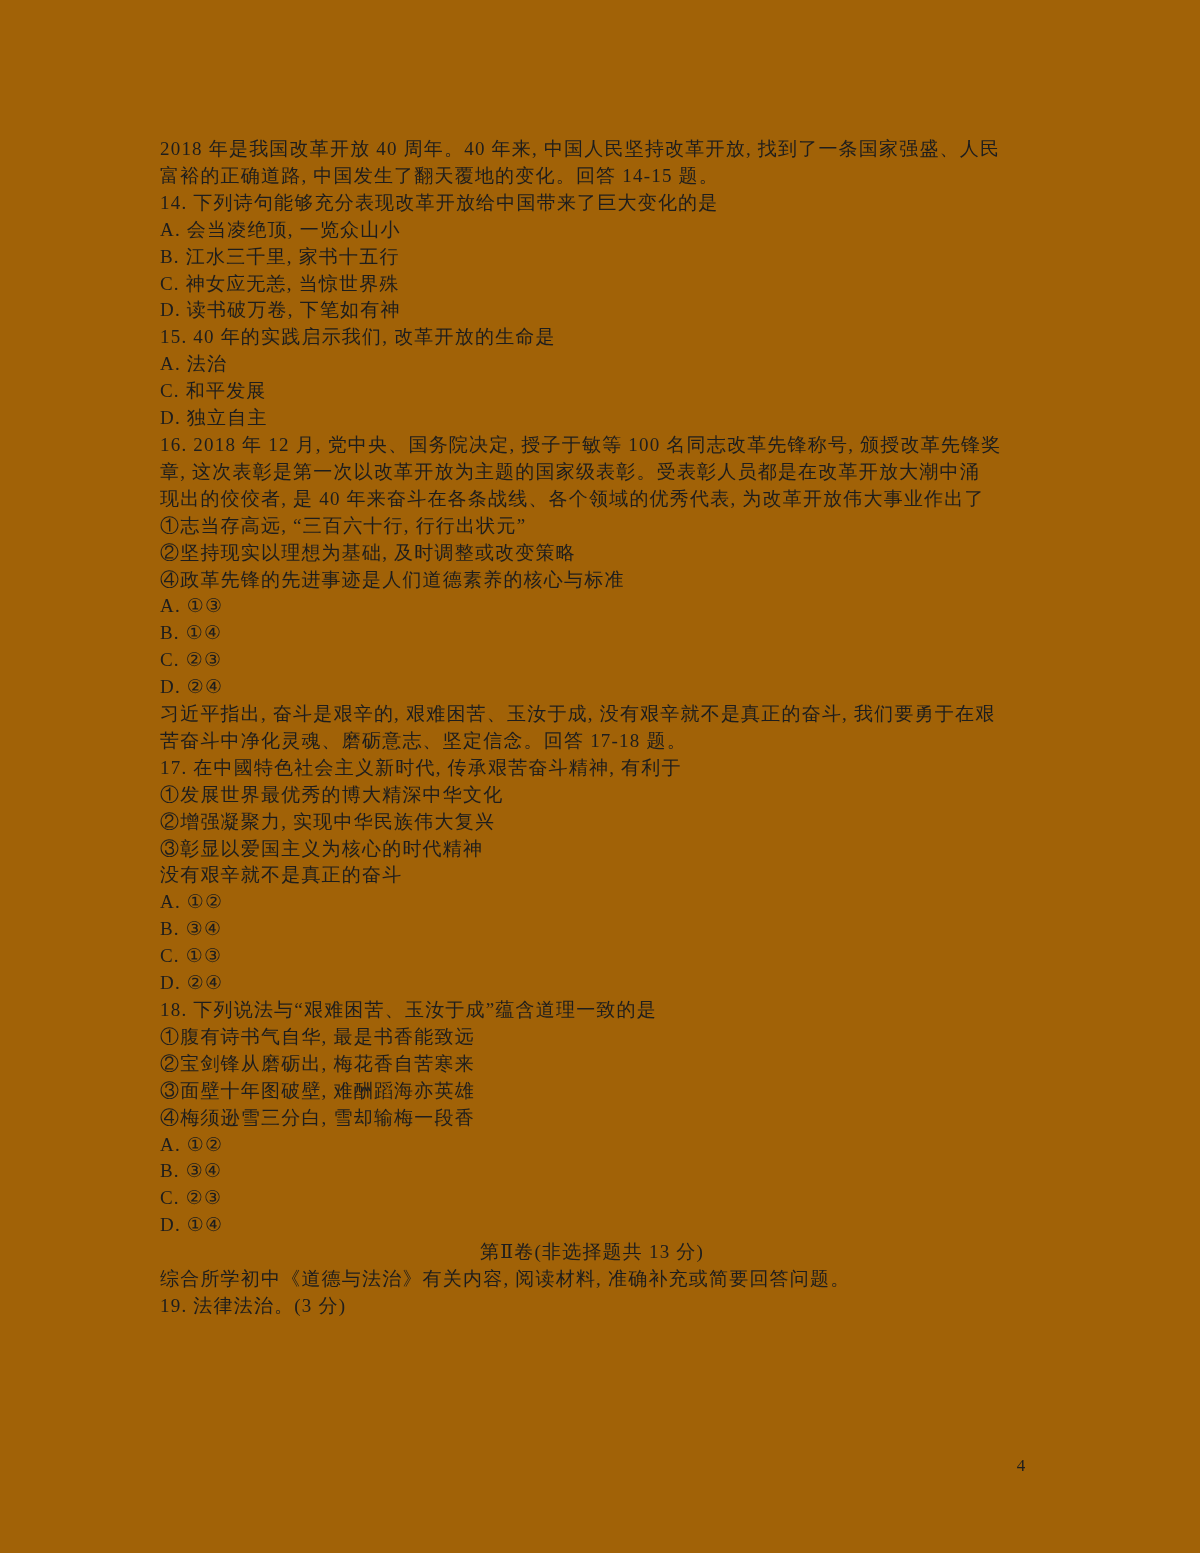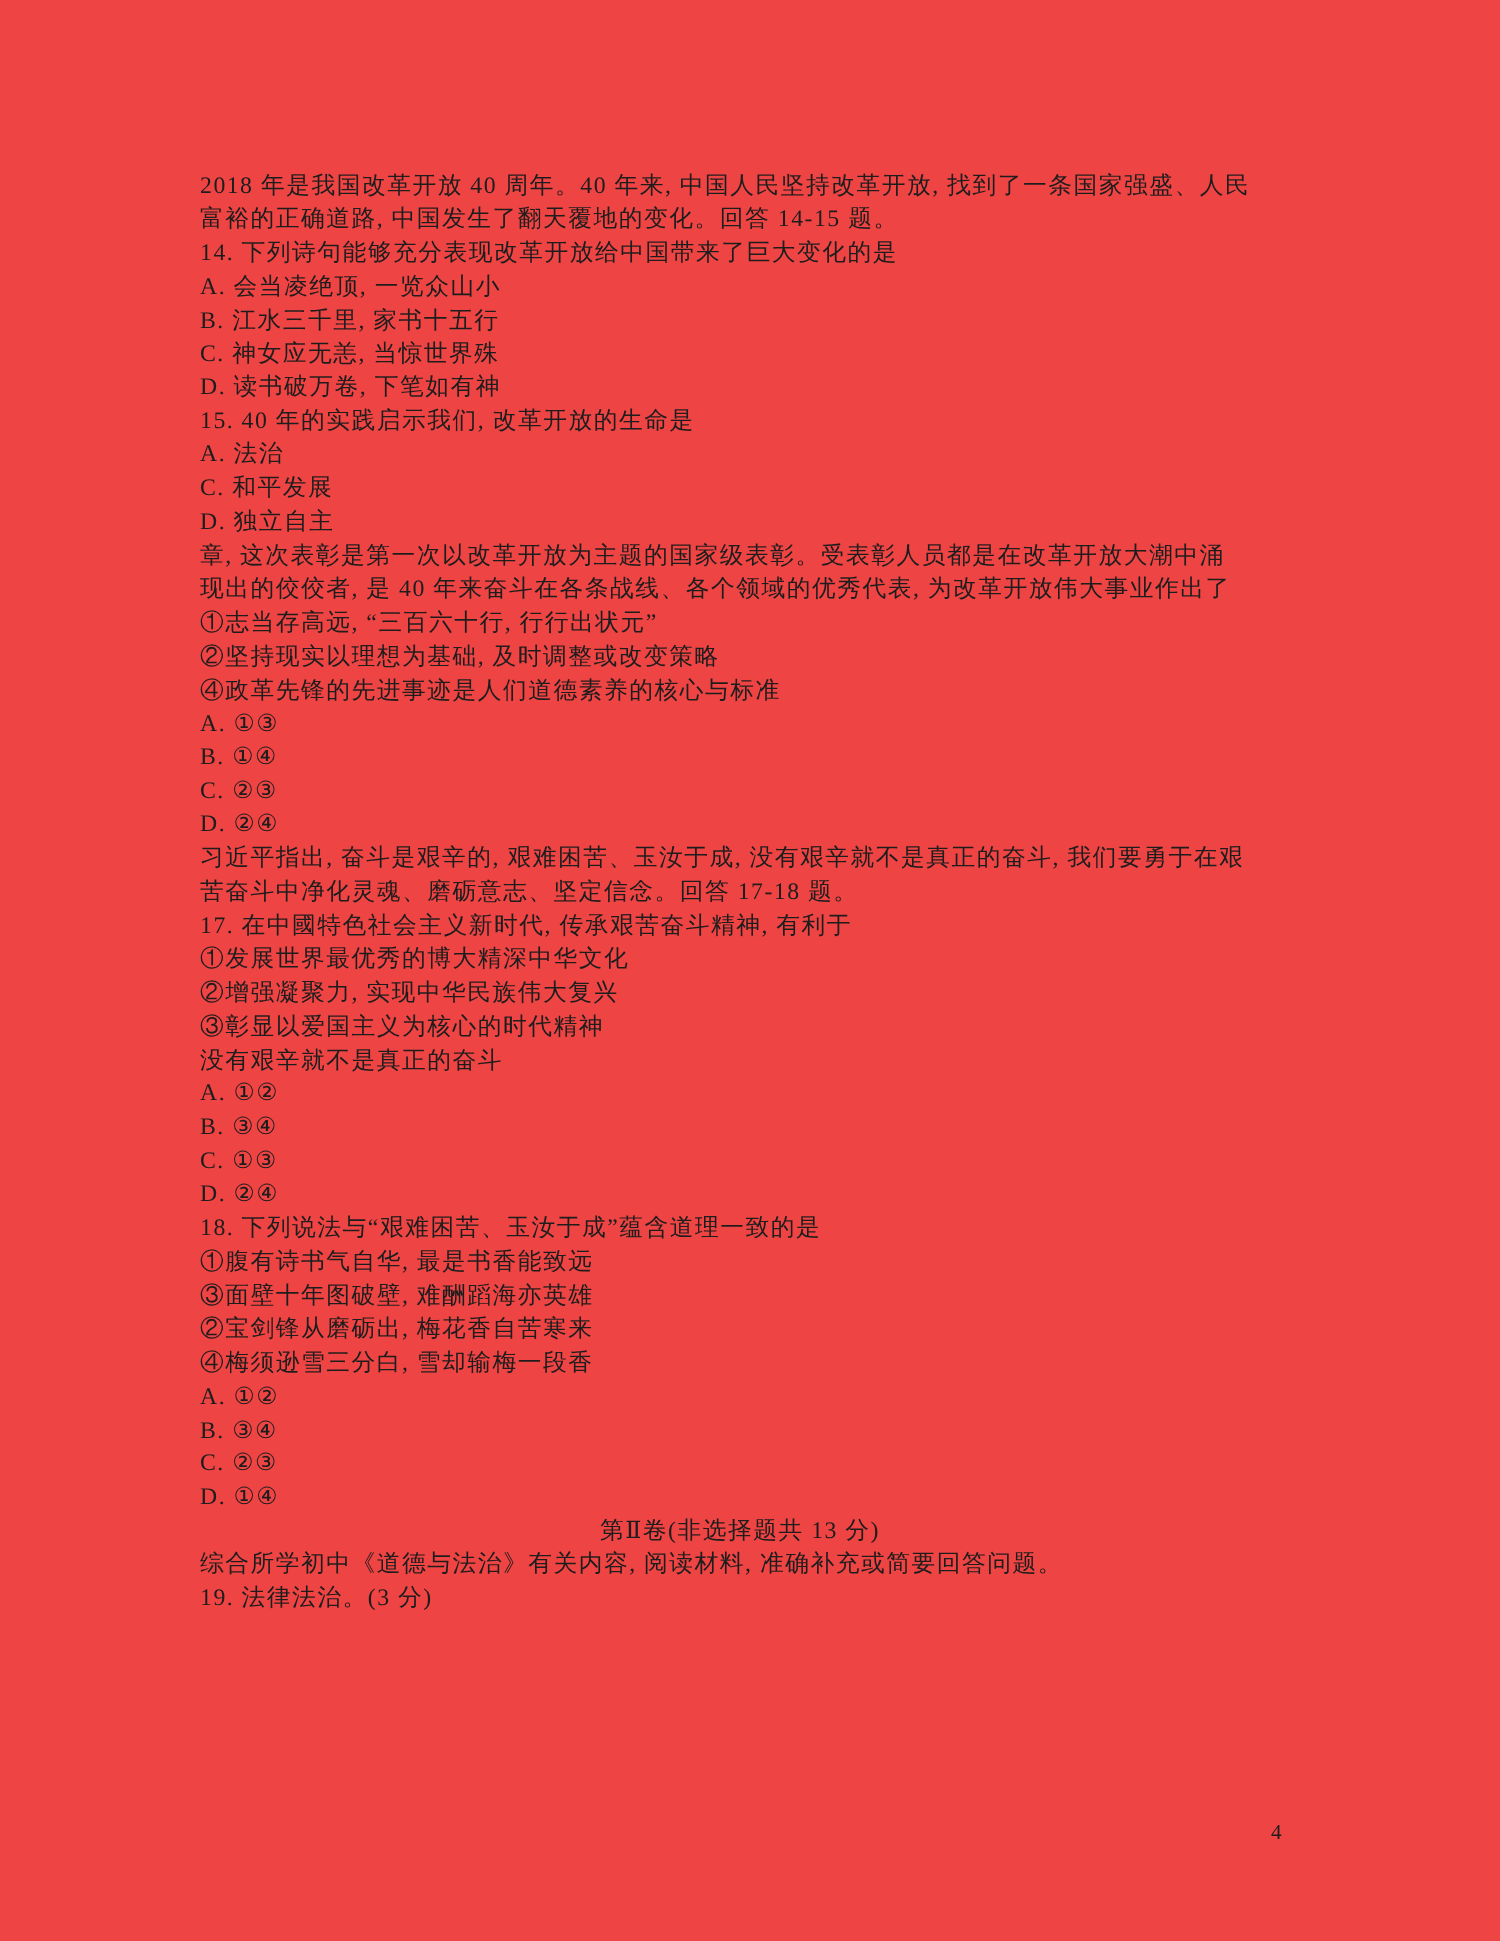--- a/index.html
+++ b/index.html
@@ -39,33 +39,34 @@
     top: 1456px;
     width: 30px;
     text-align: center;
     font-size: 17px;
     color: #1d1d1d;
   }
 </style>
 </head>
 <body>
 
-<main class="page" style="background: #ef4444; color: rgb(29, 29, 29);">
+<main class="page" style="background: #a16207; color: rgb(29, 29, 29);">
   <section class="text-block" id="text-block">
       <div class="line">2018 年是我国改革开放 40 周年。40 年来, 中国人民坚持改革开放, 找到了一条国家强盛、人民</div>
       <div class="line">富裕的正确道路, 中国发生了翻天覆地的变化。回答 14-15 题。</div>
       <div class="line">14. 下列诗句能够充分表现改革开放给中国带来了巨大变化的是</div>
       <div class="line">A. 会当凌绝顶, 一览众山小</div>
       <div class="line">B. 江水三千里, 家书十五行</div>
       <div class="line">C. 神女应无恙, 当惊世界殊</div>
       <div class="line">D. 读书破万卷, 下笔如有神</div>
       <div class="line">15. 40 年的实践启示我们, 改革开放的生命是</div>
       <div class="line">A. 法治</div>
       <div class="line">C. 和平发展</div>
       <div class="line">D. 独立自主</div>
+      <div class="line">16. 2018 年 12 月, 党中央、国务院决定, 授子于敏等 100 名同志改革先锋称号, 颁授改革先锋奖</div>
       <div class="line">章, 这次表彰是第一次以改革开放为主题的国家级表彰。受表彰人员都是在改革开放大潮中涌</div>
       <div class="line">现出的佼佼者, 是 40 年来奋斗在各条战线、各个领域的优秀代表, 为改革开放伟大事业作出了</div>
       <div class="line">①志当存高远, “三百六十行, 行行出状元”</div>
       <div class="line">②坚持现实以理想为基础, 及时调整或改变策略</div>
       <div class="line">④政革先锋的先进事迹是人们道德素养的核心与标准</div>
       <div class="line">A. ①③</div>
       <div class="line">B. ①④</div>
       <div class="line">C. ②③</div>
       <div class="line">D. ②④</div>
       <div class="line">习近平指出, 奋斗是艰辛的, 艰难困苦、玉汝于成, 没有艰辛就不是真正的奋斗, 我们要勇于在艰</div>
@@ -74,22 +75,22 @@
       <div class="line">①发展世界最优秀的博大精深中华文化</div>
       <div class="line">②增强凝聚力, 实现中华民族伟大复兴</div>
       <div class="line">③彰显以爱国主义为核心的时代精神</div>
       <div class="line">没有艰辛就不是真正的奋斗</div>
       <div class="line">A. ①②</div>
       <div class="line">B. ③④</div>
       <div class="line">C. ①③</div>
       <div class="line">D. ②④</div>
       <div class="line">18. 下列说法与“艰难困苦、玉汝于成”蕴含道理一致的是</div>
       <div class="line">①腹有诗书气自华, 最是书香能致远</div>
+      <div class="line">②宝剑锋从磨砺出, 梅花香自苦寒来</div>
       <div class="line">③面壁十年图破壁, 难酬蹈海亦英雄</div>
-      <div class="line">②宝剑锋从磨砺出, 梅花香自苦寒来</div>
       <div class="line">④梅须逊雪三分白, 雪却输梅一段香</div>
       <div class="line">A. ①②</div>
       <div class="line">B. ③④</div>
       <div class="line">C. ②③</div>
       <div class="line">D. ①④</div>
       <div class="line center">第Ⅱ卷(非选择题共 13 分)</div>
       <div class="line">综合所学初中《道德与法治》有关内容, 阅读材料, 准确补充或简要回答问题。</div>
       <div class="line">19. 法律法治。(3 分)</div>
     </section>
   <div class="page-number">4</div>

